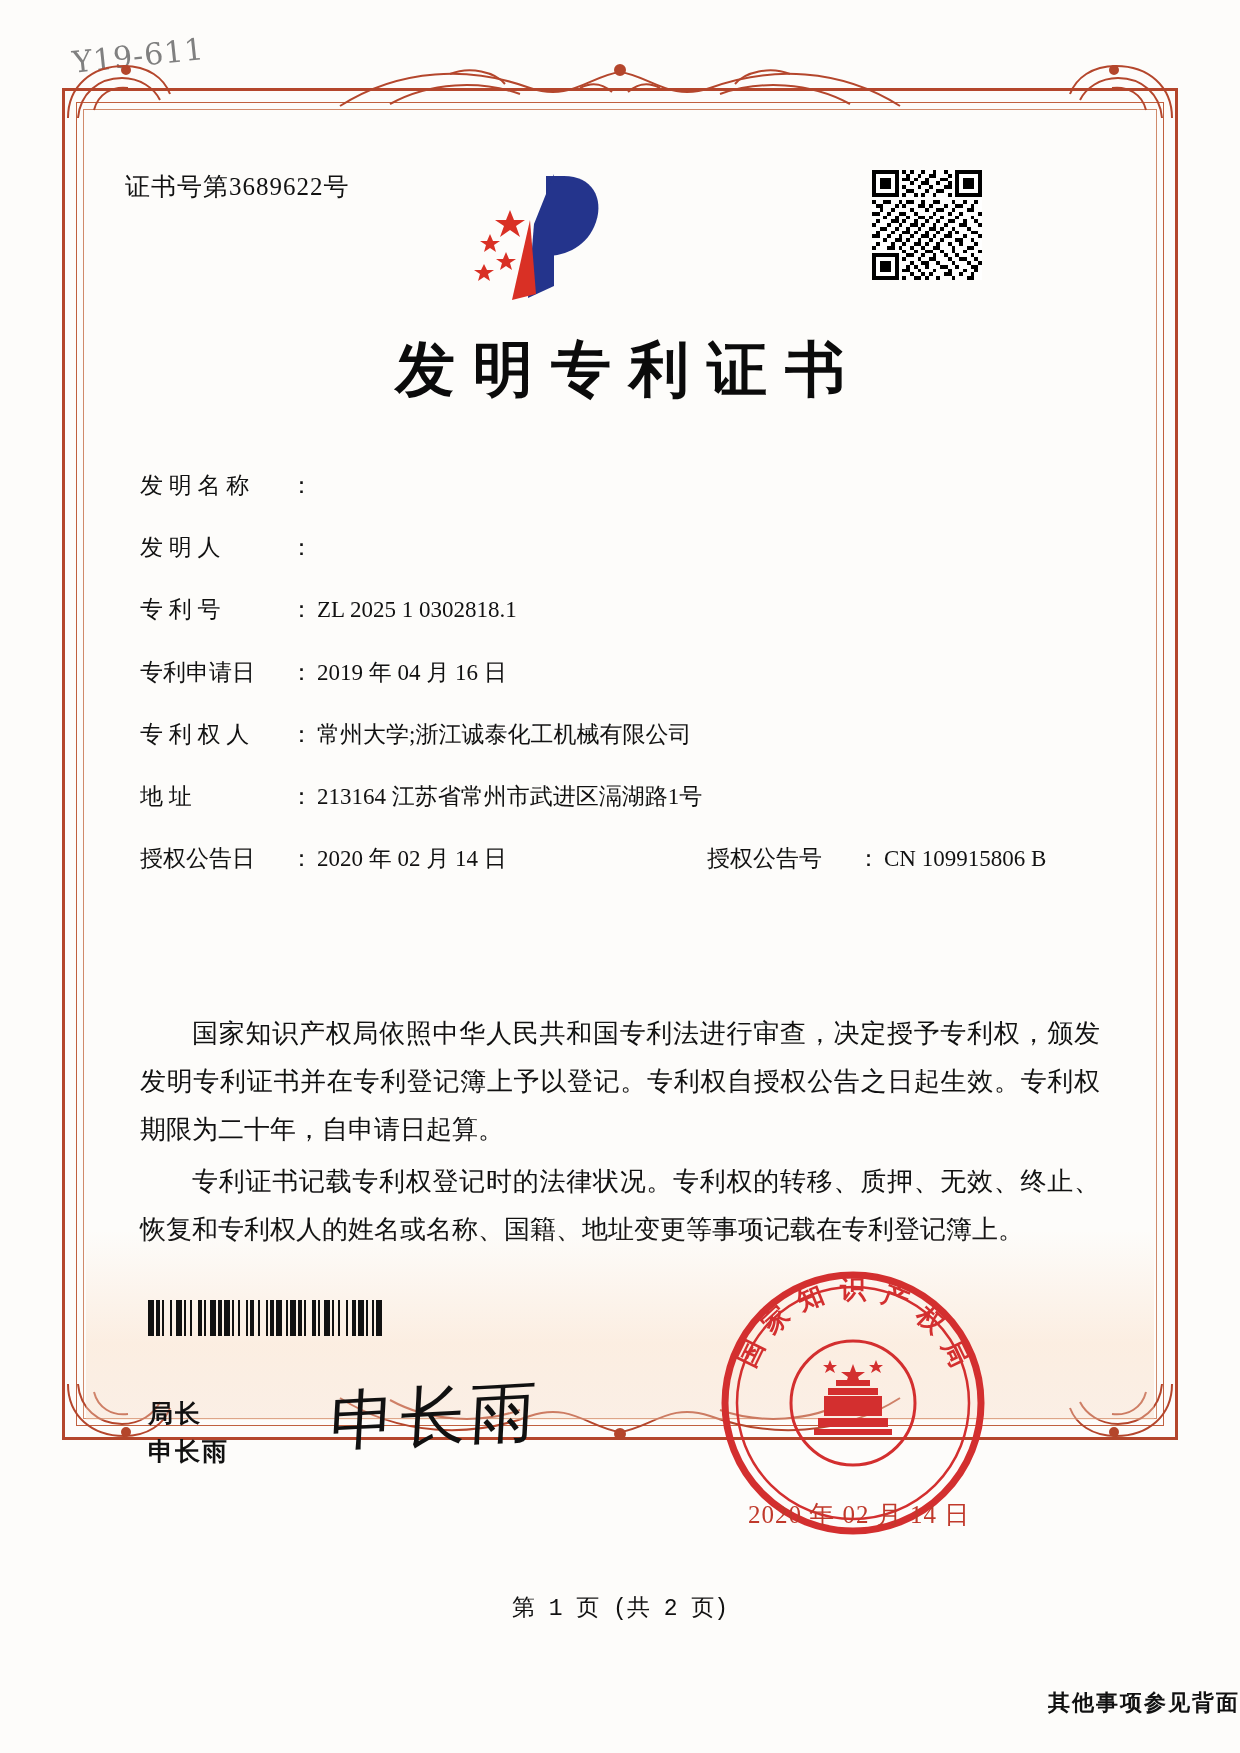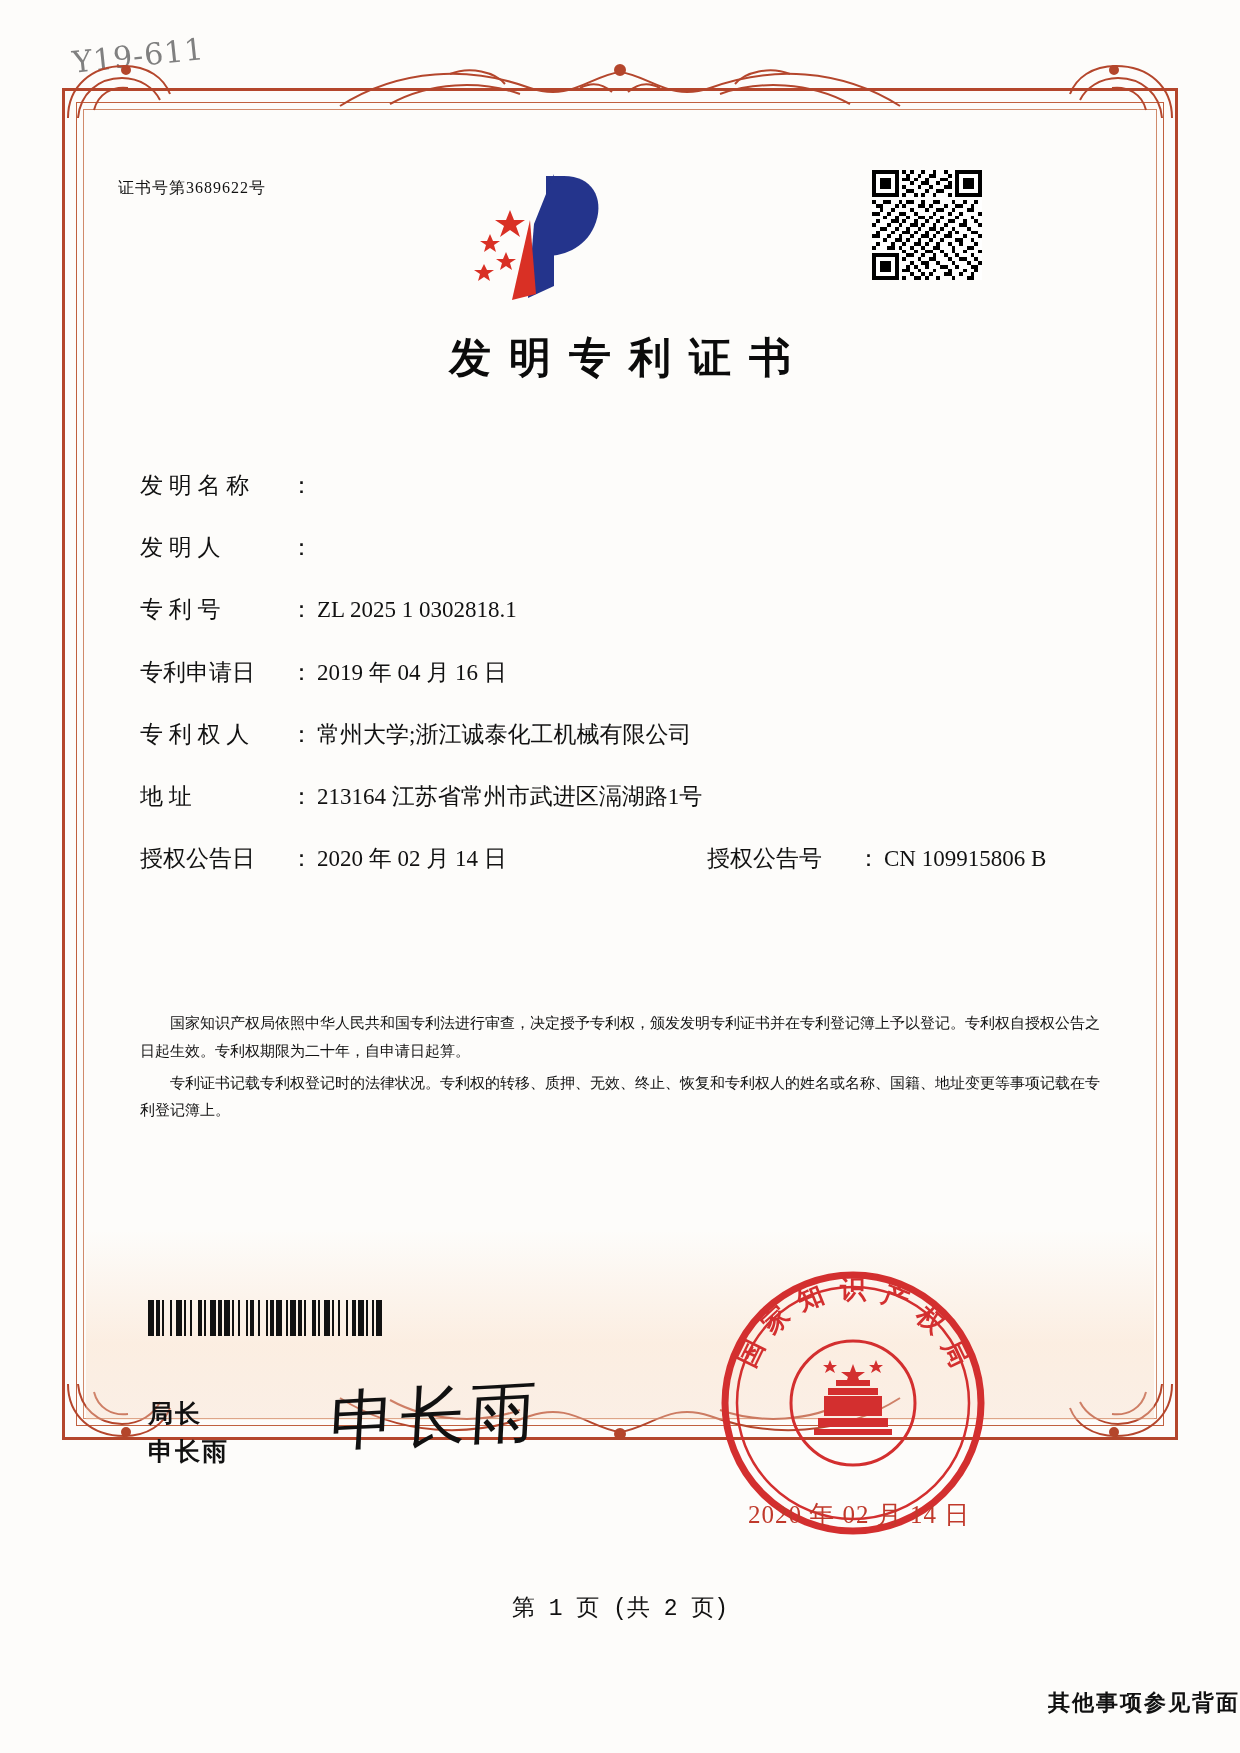--- a/index.html
+++ b/index.html
@@ -96,26 +96,25 @@
     height: 60px;
     color: #b4462c;
     transform: scaleY(-1);
     pointer-events: none;
   }
   .bottom-scroll svg { width: 100%; height: 100%; display: block; }
 
   
   .cert-no {
     position: absolute;
-    left: 118px;
+    left: 125px;
     top: 170px;
-    font-size: 16px;
+    font-size: 25px;
     letter-spacing: 1px;
     color: #111;
-    margin-top: 8px;
   }
 
   
   .logo {
     position: absolute;
     left: 468px;
     top: 168px;
     width: 160px;
     height: 140px;
   }
@@ -131,21 +130,21 @@
   }
   .qr canvas, .qr svg { display:block; width:100%; height:100%; }
 
   
   .doc-title {
     position: absolute;
     left: 0;
     right: 0;
     top: 330px;
     text-align: center;
-    font-size: 42px;
+    font-size: 60px;
     font-weight: bold;
     letter-spacing: 18px;
     text-indent: 18px;
     font-family: "DejaVu Serif", "Liberation Serif", serif;
     color: #0b0b0b;
   }
 
   
   .fields {
     position: absolute;
@@ -180,21 +179,21 @@
     flex: 0 0 150px;
     white-space: nowrap;
   }
 
   
   .paras {
     position: absolute;
     left: 140px;
     top: 1010px;
     width: 960px;
-    font-size: 15px;
+    font-size: 26px;
     line-height: 1.85;
     text-align: justify;
   }
   .paras p {
     margin: 0 0 4px 0;
     text-indent: 2em;
   }
 
   
   .barcode {

